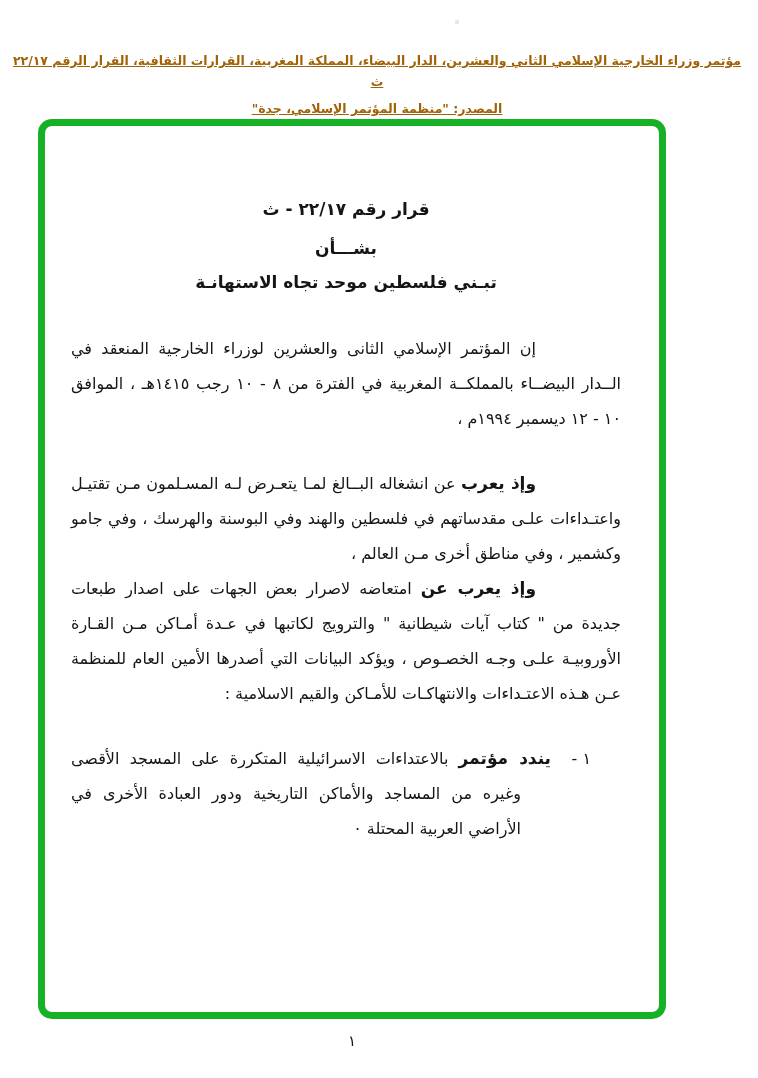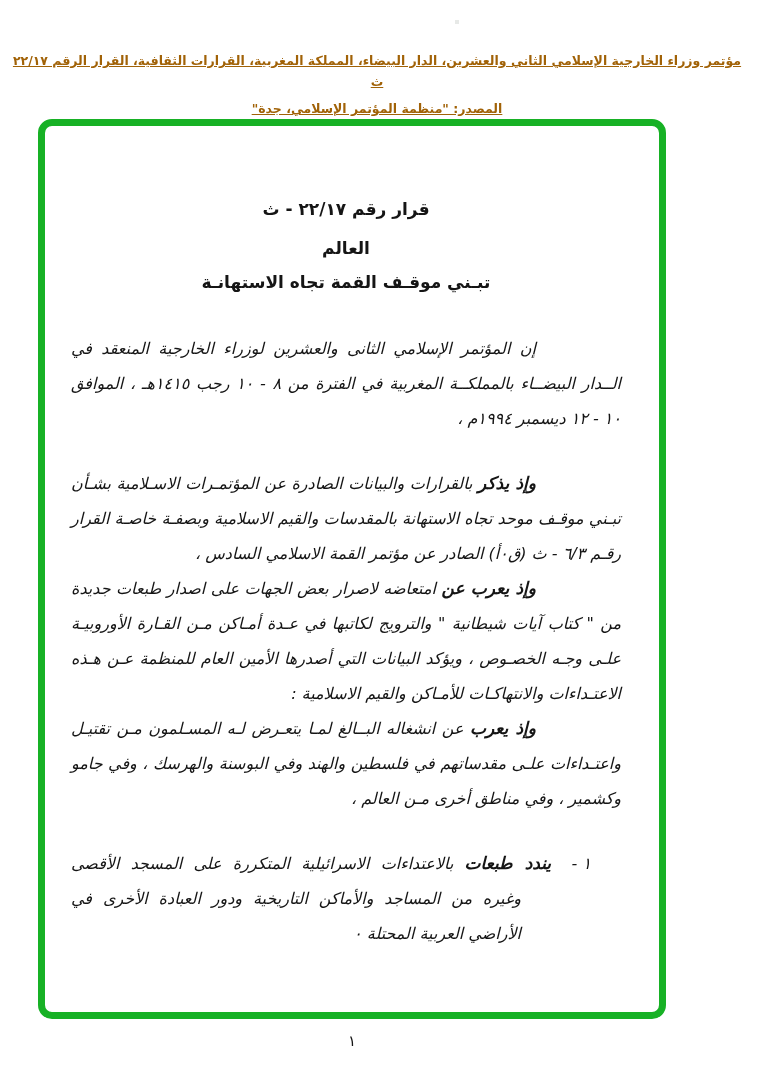--- a/index.html
+++ b/index.html
@@ -45,21 +45,21 @@
   }
 
   .title-block {
     text-align: center;
     font-weight: bold;
     font-size: 17px;
     line-height: 34px;
   }
   .title-block .t1 { margin-bottom: 5px; }
 
-  .body-block { margin-top: 32px; font-style: italic; }
+  .body-block { margin-top: 32px; }
 
   .para {
     margin: 0;
     font-size: 16px;
     line-height: 35px;
     text-align: justify;
     text-indent: 85px;
   }
   .para.first { margin-bottom: 30px; }
   .lead { font-weight: bold; font-size: 17px; }
@@ -100,39 +100,38 @@
 <div class="doc-header">
   <div class="h1">مؤتمر وزراء الخارجية الإسلامي الثاني والعشرين، الدار البيضاء، المملكة المغربية، القرارات الثقافية، القرار الرقم ٢٢/١٧ ث</div>
   <div class="h2">المصدر: "منظمة المؤتمر الإسلامي، جدة"</div>
 </div>
 
 <div class="green-box">
   <div class="content">
 
     <div class="title-block">
       <div class="t1">قرار رقم ٢٢/١٧ - ث</div>
-      <div class="t2">العالم</div>
-      <div class="t3">تبـني موقـف القمة تجاه الاستهانـة</div>
+      <div class="t2">بشـــأن</div>
+      <div class="t3">تبـني فلسطين موحد تجاه الاستهانـة</div>
     </div>
 
     <div class="body-block">
 
       <p class="para first"><span>إن المؤتمر الإسلامي الثانى والعشرين لوزراء الخارجية المنعقد في الــدار البيضــاء بالمملكــة المغربية في الفترة من ٨ - ١٠ رجب ١٤١٥هـ ، الموافق ١٠ - ١٢ ديسمبر ١٩٩٤م ،</span></p>
 
 
-      <p class="para"><span class="lead">وإذ يذكر</span><span> بالقرارات والبيانات الصادرة عن المؤتمـرات الاسـلامية بشـأن تبـني موقـف موحد تجاه الاستهانة بالمقدسات والقيم الاسلامية وبصفـة خاصـة القرار رقـم ٦/٣ - ث (ق٠أ) الصادر عن مؤتمر القمة الاسلامي السادس ،</span></p>
+
+      <p class="para"><span class="lead">وإذ يعرب</span><span> عن انشغاله البــالغ لمـا يتعـرض لـه المسـلمون مـن تقتيـل واعتـداءات علـى مقدساتهم في فلسطين والهند وفي البوسنة والهرسك ، وفي جامو وكشمير ، وفي مناطق أخرى مـن العالم ،</span></p>
 
       <p class="para"><span class="lead">وإذ يعرب عن</span><span> امتعاضه لاصرار بعض الجهات على اصدار طبعات جديدة من " كتاب آيات شيطانية " والترويج لكاتبها في عـدة أمـاكن مـن القـارة الأوروبيـة علـى وجـه الخصـوص ، ويؤكد البيانات التي أصدرها الأمين العام للمنظمة عـن هـذه الاعتـداءات والانتهاكـات للأمـاكن والقيم الاسلامية :</span></p>
-
-      <p class="para"><span class="lead">وإذ يعرب</span><span> عن انشغاله البــالغ لمـا يتعـرض لـه المسـلمون مـن تقتيـل واعتـداءات علـى مقدساتهم في فلسطين والهند وفي البوسنة والهرسك ، وفي جامو وكشمير ، وفي مناطق أخرى مـن العالم ،</span></p>
 
       <div class="items">
         <div class="item">
           <div class="item-num">١ -</div>
-          <div class="item-text"><span class="lead">يندد طبعات</span><span> بالاعتداءات الاسرائيلية المتكررة على المسجد الأقصى وغيره من المساجد والأماكن التاريخية ودور العبادة الأخرى في الأراضي العربية المحتلة ٠</span></div>
+          <div class="item-text"><span class="lead">يندد مؤتمر</span><span> بالاعتداءات الاسرائيلية المتكررة على المسجد الأقصى وغيره من المساجد والأماكن التاريخية ودور العبادة الأخرى في الأراضي العربية المحتلة ٠</span></div>
         </div>
       </div>
 
     </div>
   </div>
 </div>
 
 <div class="page-num">١</div>
 
 </body></html>

